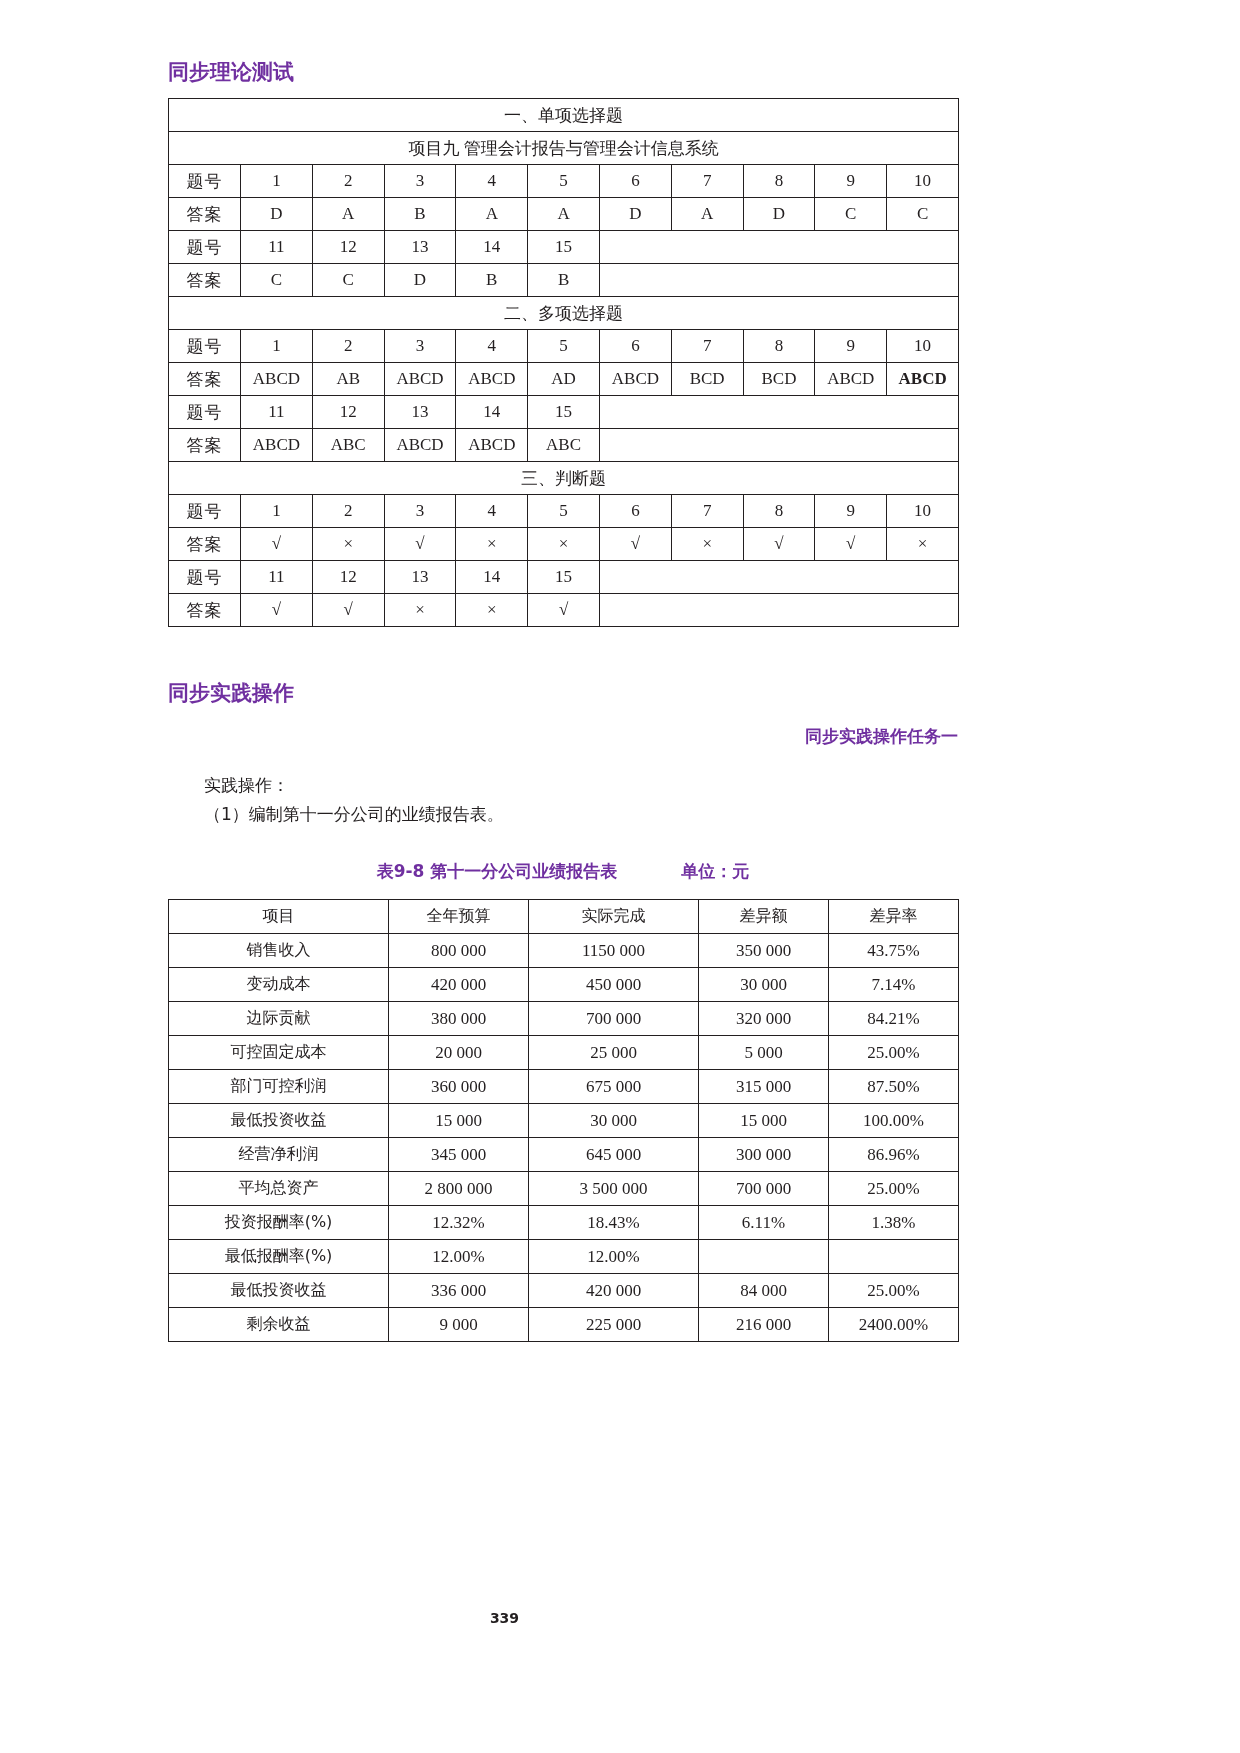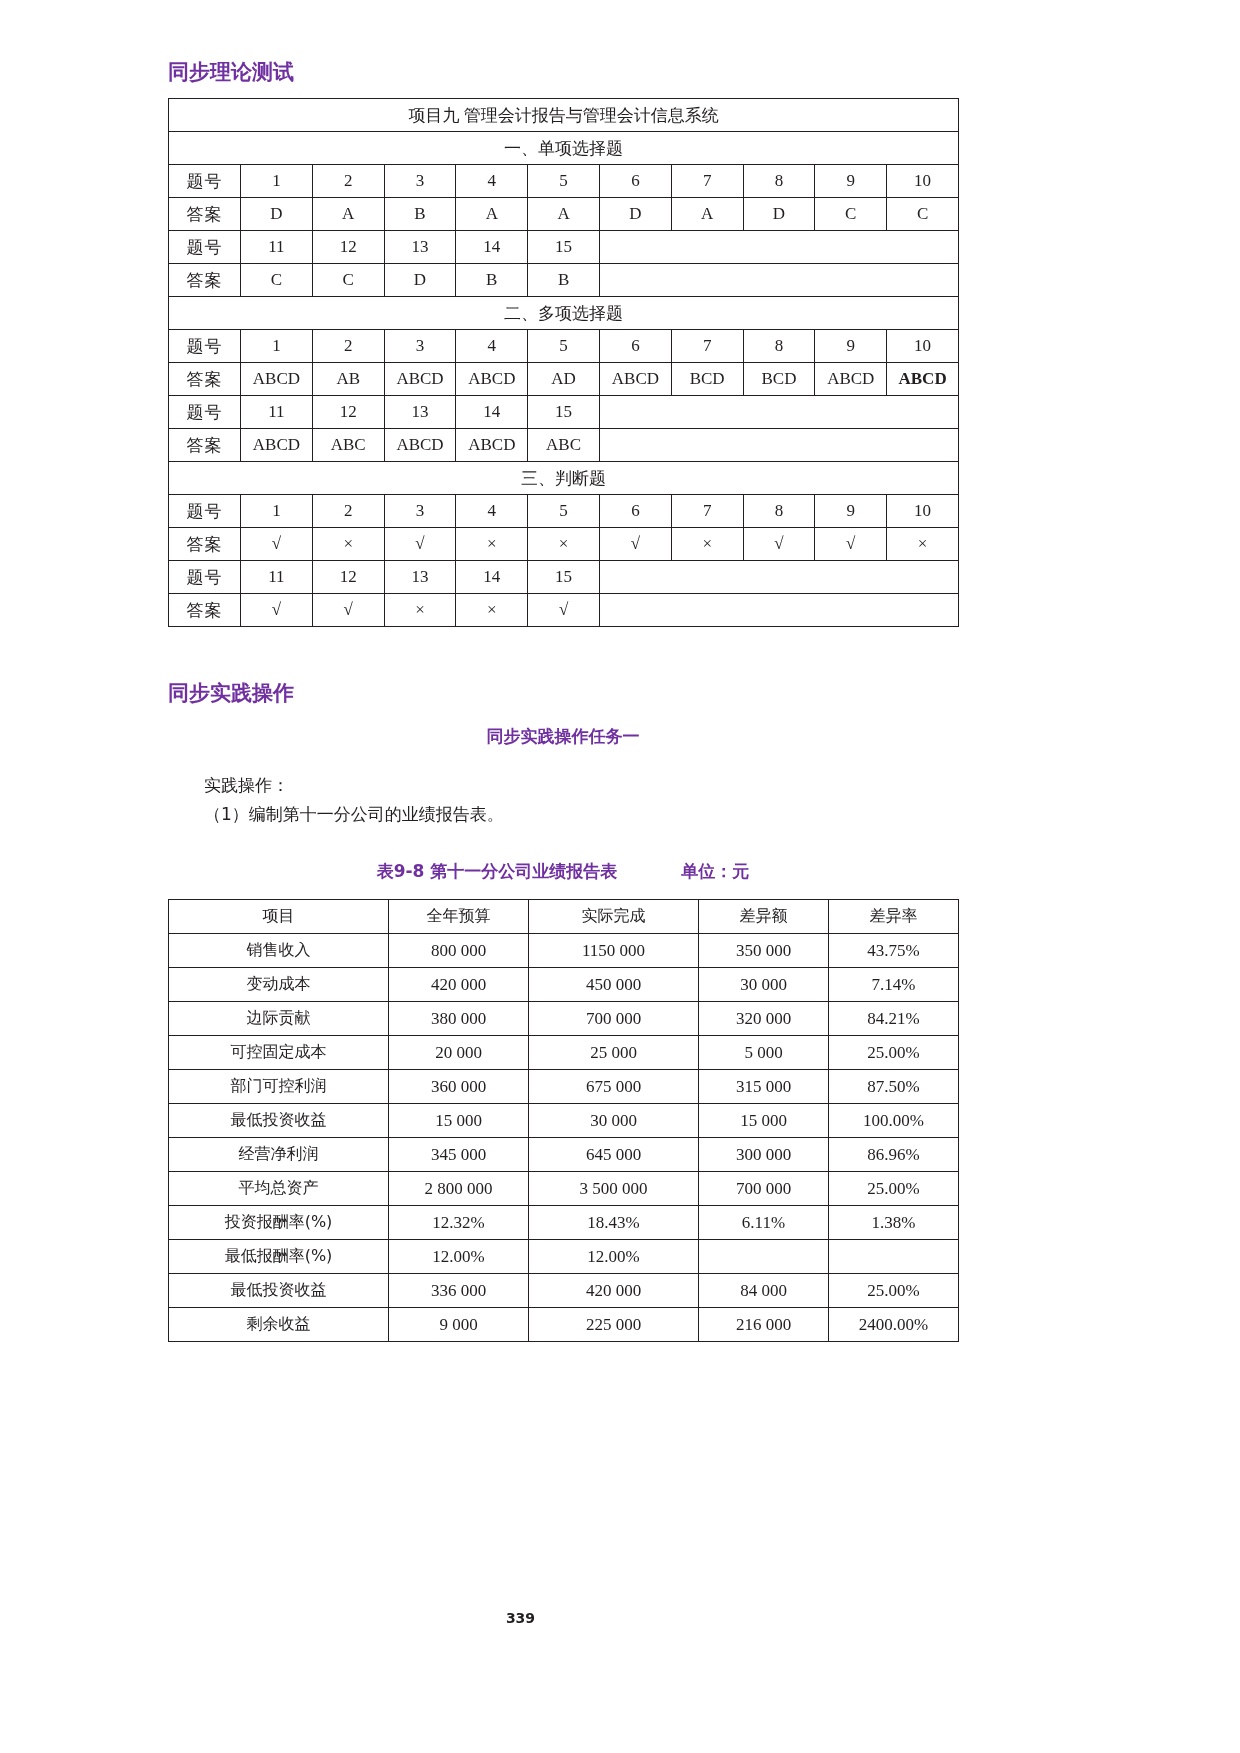--- a/index.html
+++ b/index.html
@@ -48,21 +48,21 @@
   }
   .section-heading.second {
     margin-top: 52px;
     margin-bottom: 10px;
   }
   .subsection-heading {
     font-family: "DejaVu Sans", sans-serif;
     font-weight: bold;
     font-size: 17px;
     color: #7030a0;
-    text-align: center;
+    text-align: right;
     margin-top: 18px;
     margin-bottom: 26px;
   }
   .table-caption {
     font-family: "DejaVu Sans", sans-serif;
     font-weight: bold;
     font-size: 17px;
     color: #7030a0;
     text-align: center;
     margin-top: 34px;
@@ -143,21 +143,21 @@
     font-size: 16px;
   }
   table.report td.head {
     font-family: "DejaVu Sans", sans-serif;
     font-size: 16px;
   }
 
   .folio {
     position: absolute;
     top: 1610px;
-    left: 16px;
+    left: 0;
     width: 1009px;
     text-align: center;
     font-family: "DejaVu Sans", sans-serif;
     font-weight: bold;
     font-size: 14px;
     color: #231f20;
   }
 </style>
 </head>
 <body>
@@ -177,25 +177,25 @@
         <col style="width:71.8px">
         <col style="width:71.8px">
         <col style="width:71.8px">
         <col style="width:71.8px">
         <col style="width:71.8px">
         <col style="width:71.8px">
         <col style="width:71.8px">
       </colgroup>
       <tbody>
         <tr>
+          <td class="left-head" colspan="11">一、单项选择题</td>
+        </tr>
+
+        <tr>
           <td class="left-head" colspan="11">项目九  管理会计报告与管理会计信息系统</td>
-        </tr>
-
-        <tr>
-          <td class="left-head" colspan="11">一、单项选择题</td>
         </tr>
         <tr>
           <td class="label-cell">题号</td>
           <td>1</td>
           <td>2</td>
           <td>3</td>
           <td>4</td>
           <td>5</td>
           <td>6</td>
           <td>7</td>

